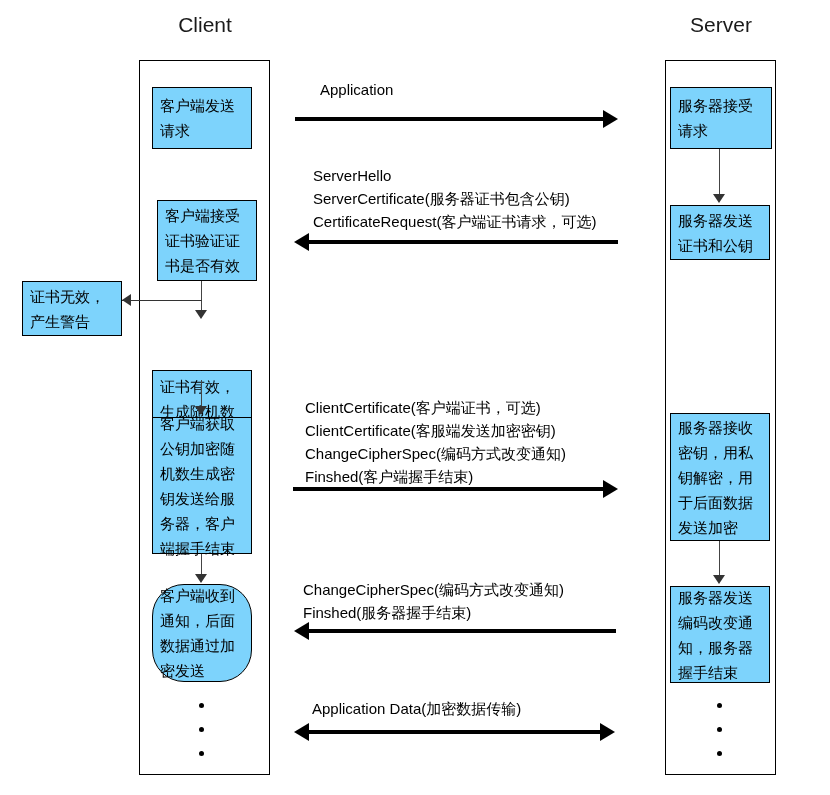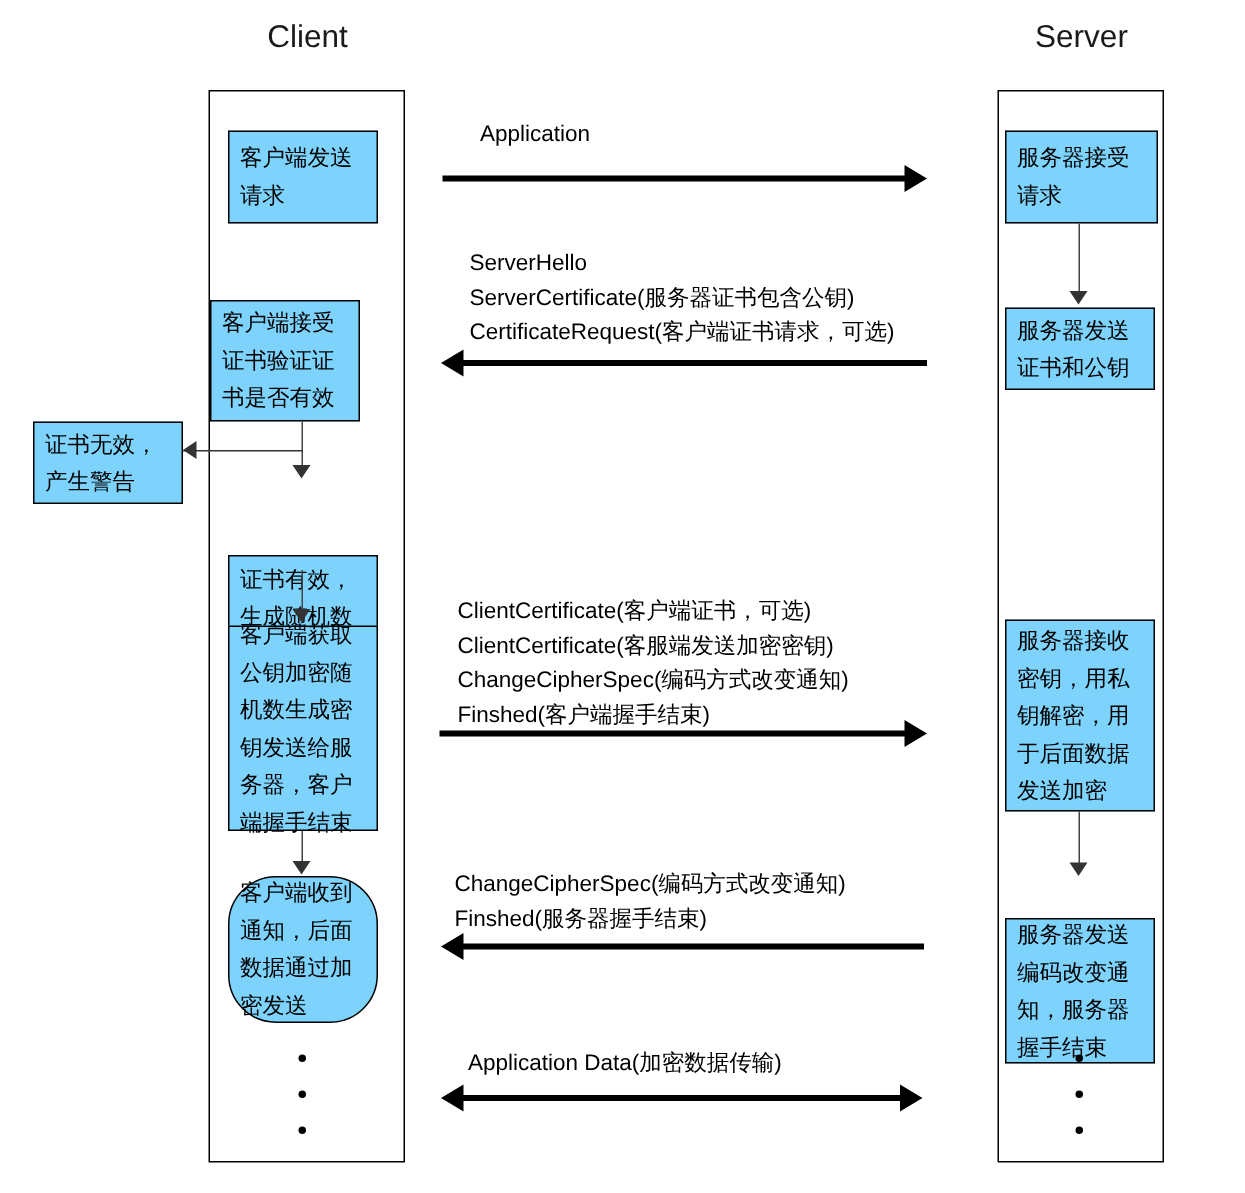--- a/index.html
+++ b/index.html
@@ -59,31 +59,31 @@
     letter-spacing: 0px;
     padding: 0 7px;
     width: 100%;
     box-sizing: border-box;
     word-break: break-all;
     text-align: left;
   }
 
   
   #box-c1 { left: 152px; top: 87px; width: 100px; height: 62px; }
-  #box-c2 { left: 140px; top: 200px; width: 100px; height: 81px; }
+  #box-c2 { left: 157px; top: 200px; width: 100px; height: 81px; }
   #box-c3 { left: 152px; top: 322px; width: 100px; height: 58px; margin-top: 48px; }
   #box-c4 { left: 152px; top: 417px; width: 100px; height: 137px; }
   #box-c5 { left: 152px; top: 584px; width: 100px; height: 98px; border-radius: 32px; }
   #box-alert { left: 22px; top: 281px; width: 100px; height: 55px; justify-content: center; }
 
   
   #box-s1 { left: 670px; top: 87px; width: 102px; height: 62px; }
   #box-s2 { left: 670px; top: 205px; width: 100px; height: 55px; }
   #box-s3 { left: 670px; top: 413px; width: 100px; height: 128px; }
-  #box-s4 { left: 670px; top: 586px; width: 100px; height: 97px; margin-top: 26px; }
+  #box-s4 { left: 670px; top: 586px; width: 100px; height: 97px; }
 
   
   .vconn {
     position: absolute;
     width: 0;
     border-left: 1.5px solid #444;
   }
   .varrow {
     position: absolute;
     width: 0; height: 0;

